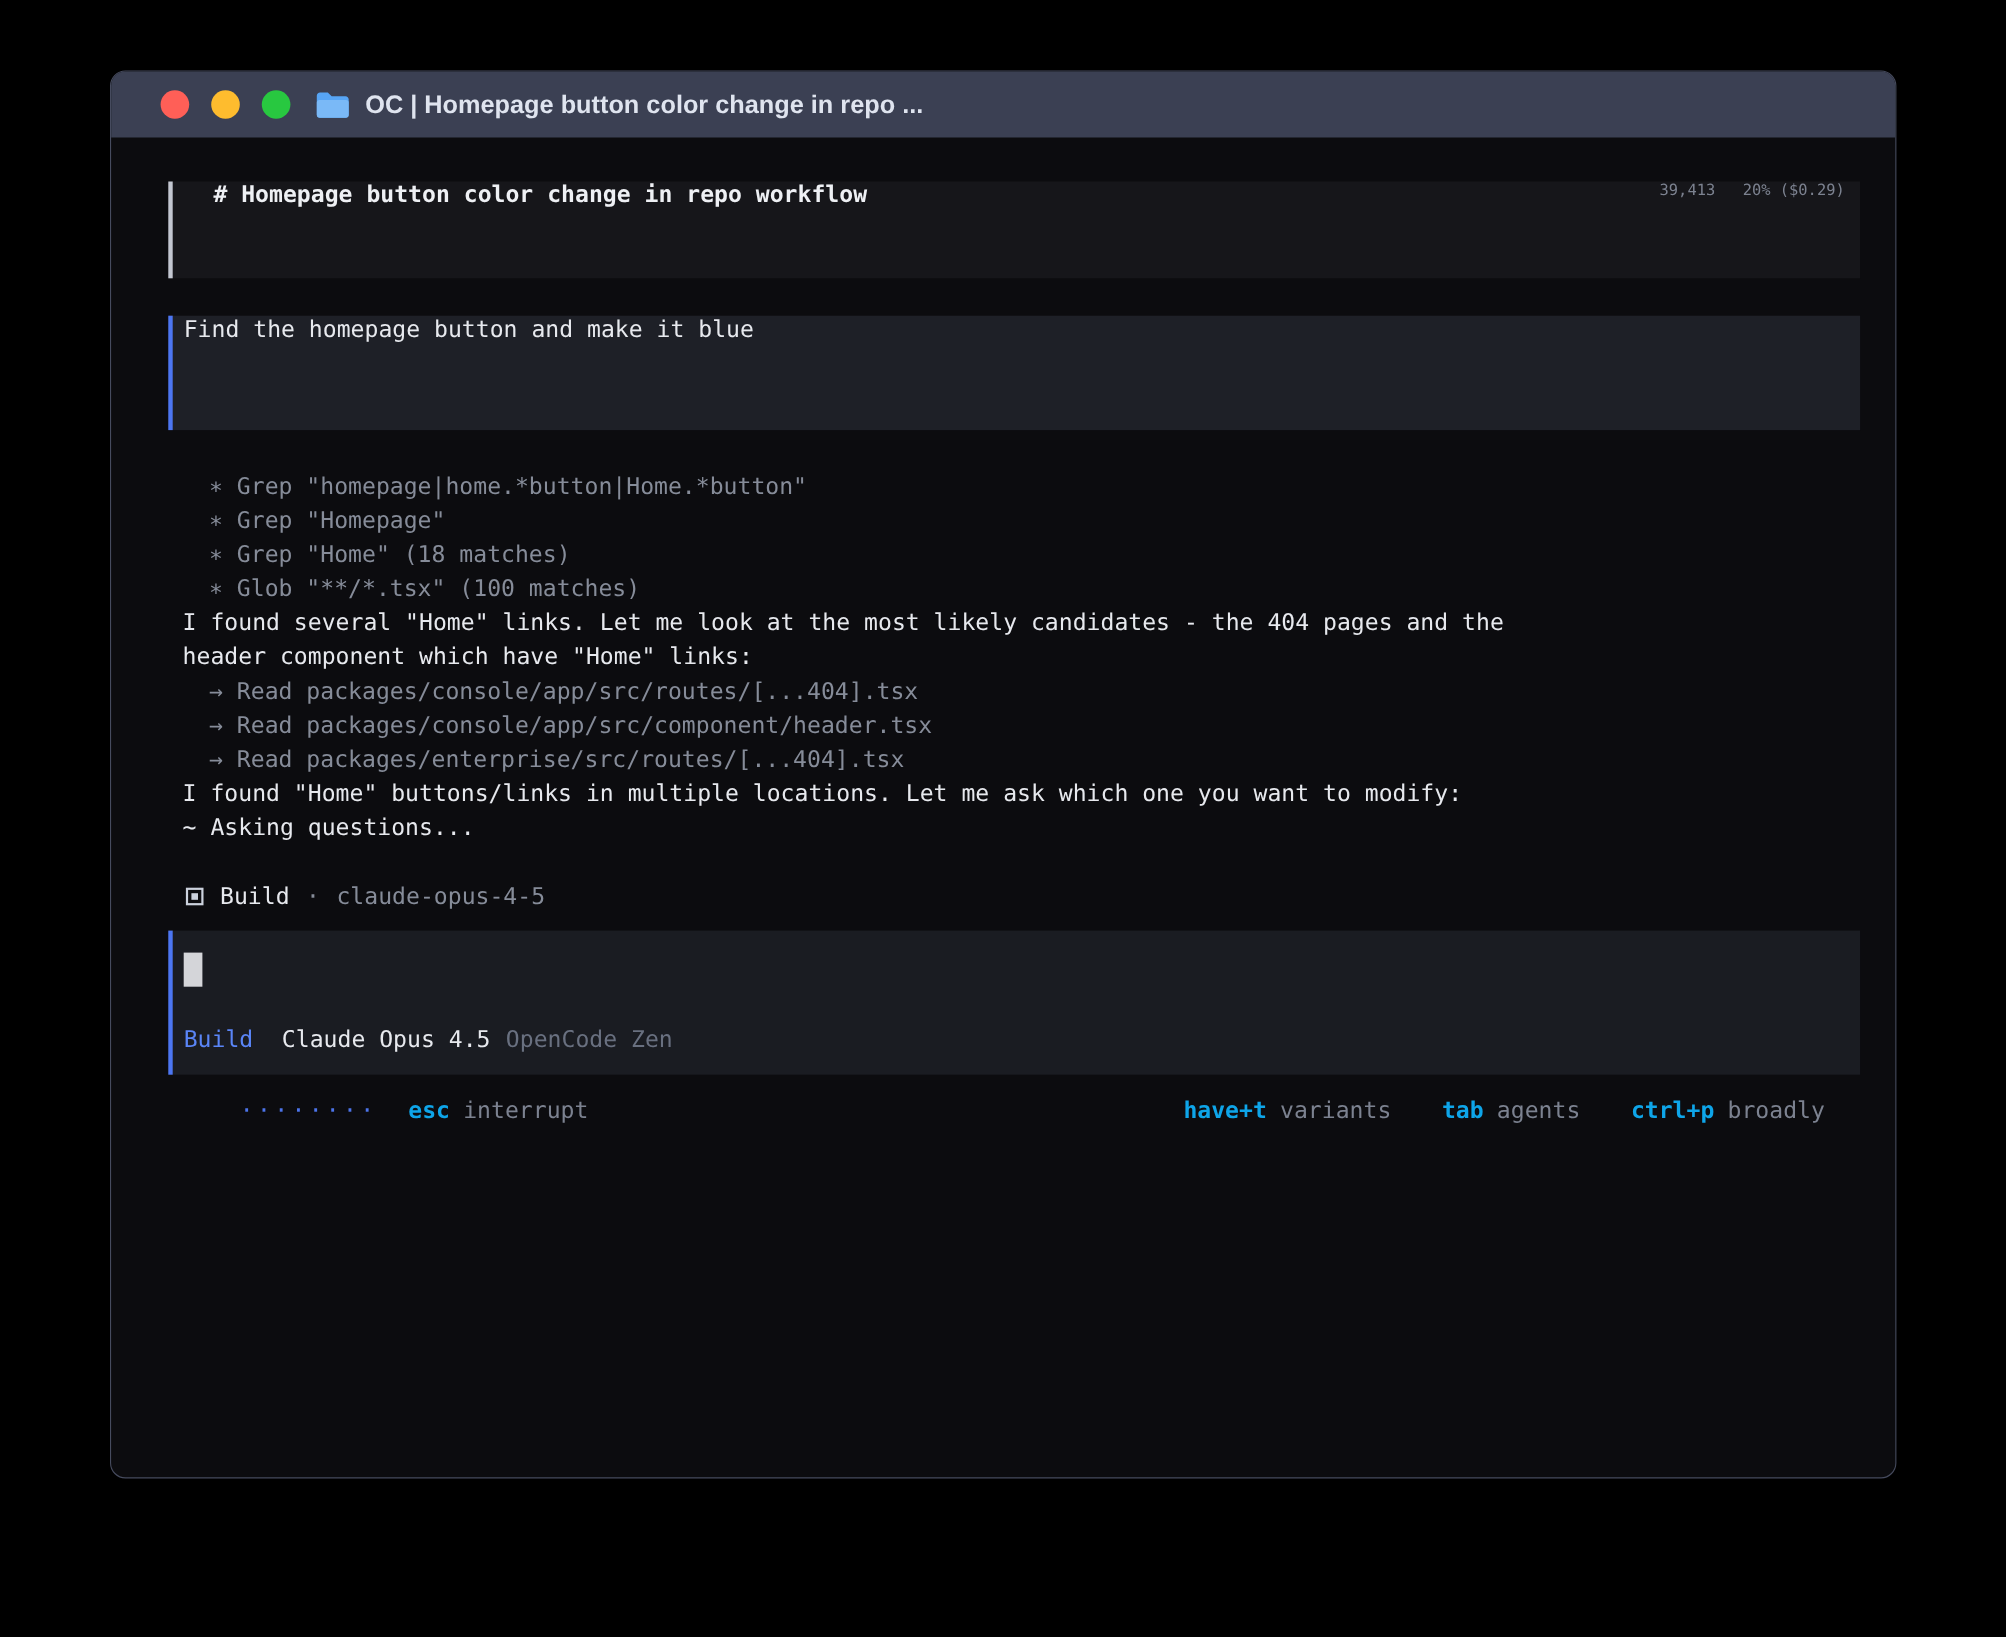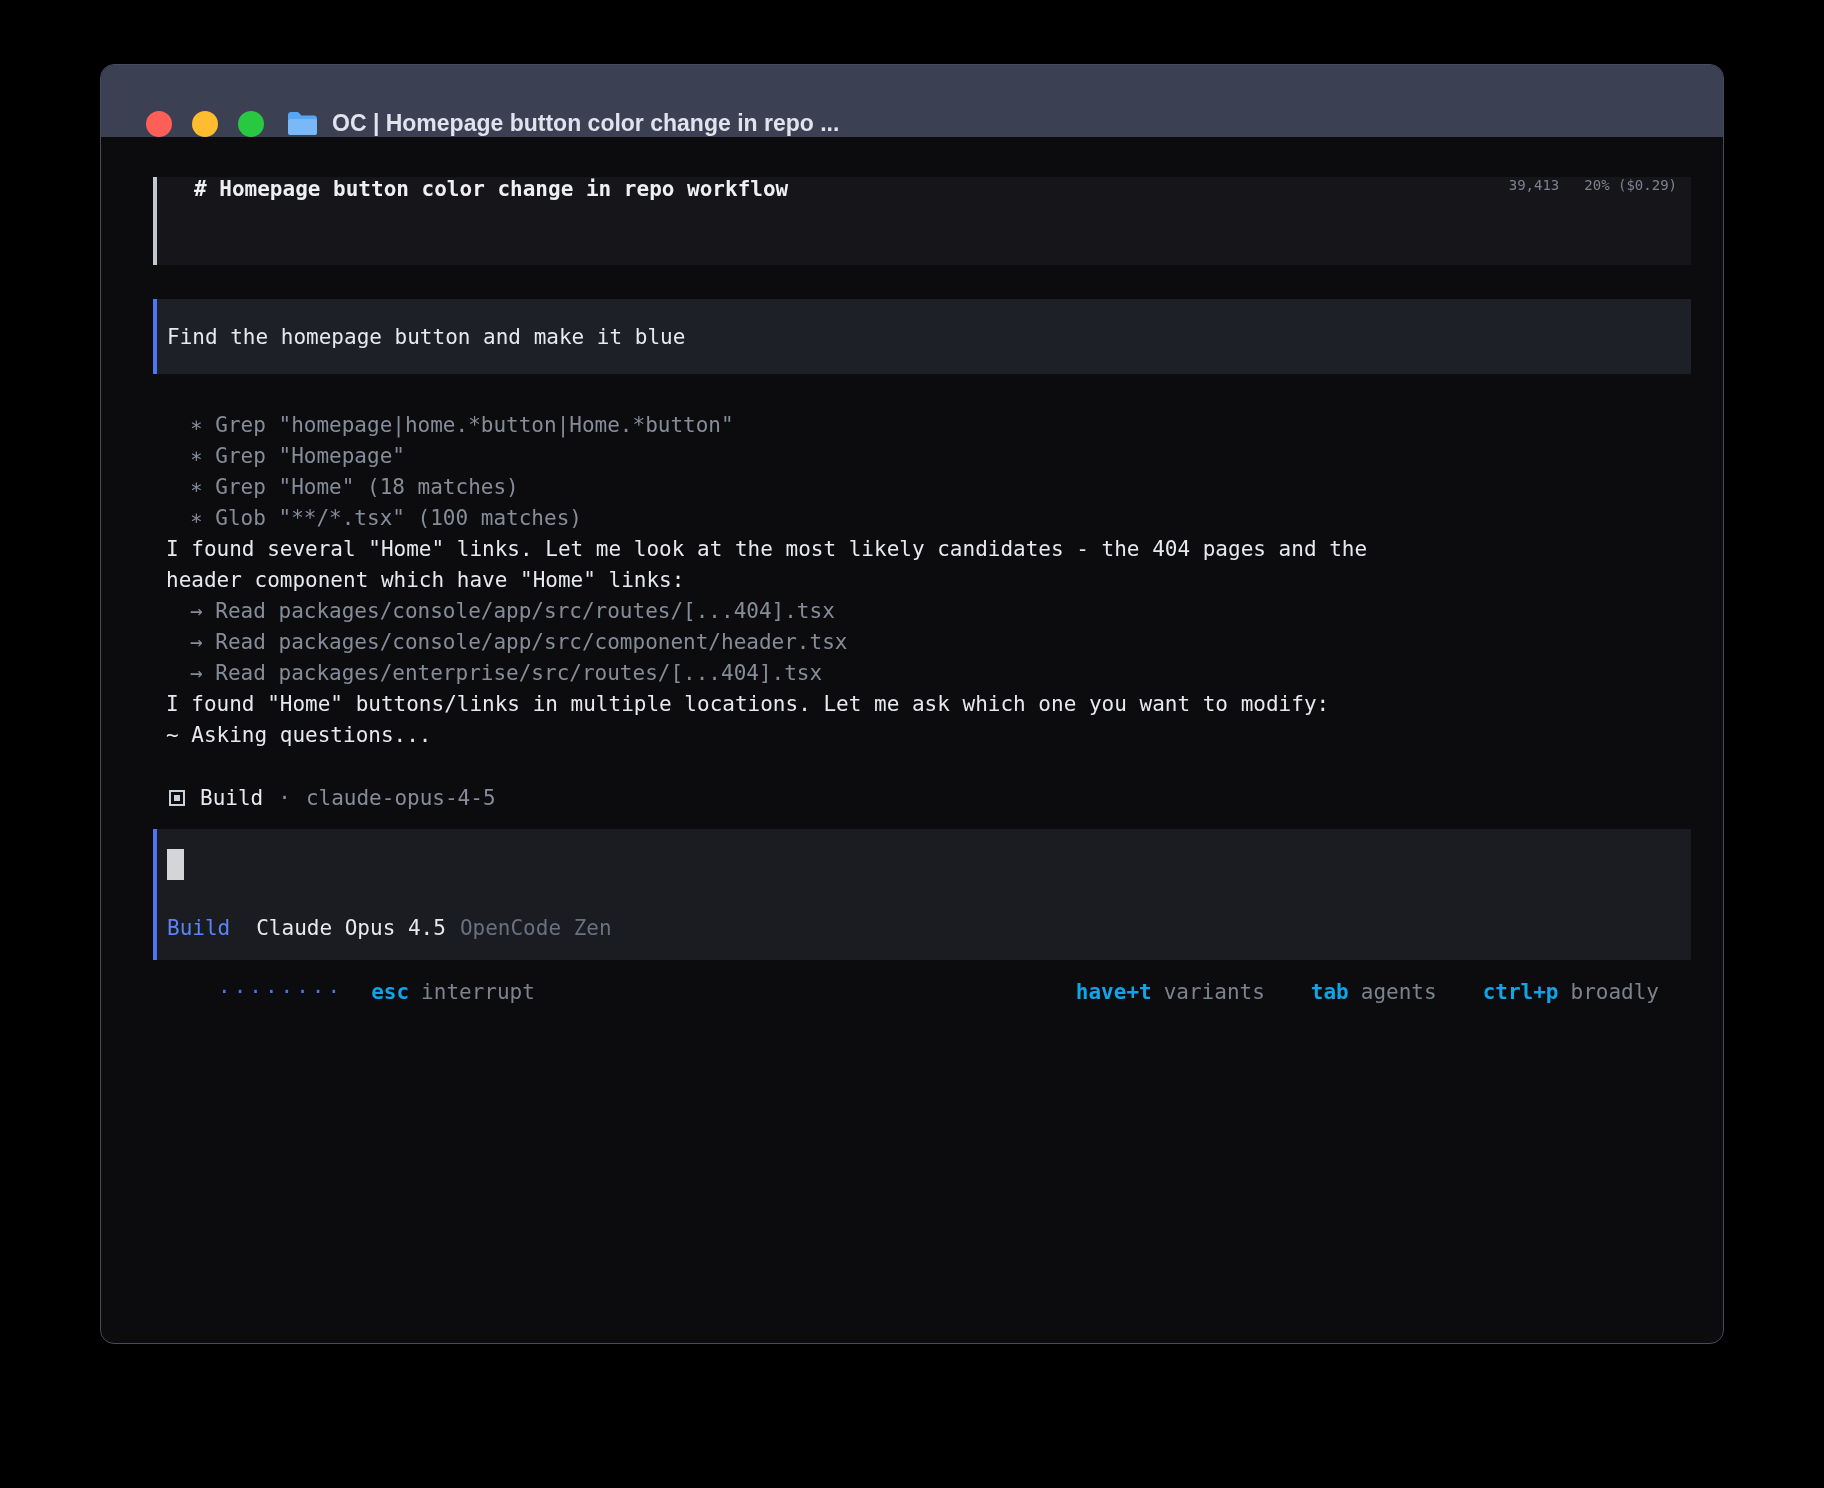--- a/index.html
+++ b/index.html
@@ -4,43 +4,43 @@
 <style>
   * { margin:0; padding:0; box-sizing:border-box; }
   html,body { width:1824px; height:1488px; background:#000; overflow:hidden;
               font-family:"DejaVu Sans Mono","Liberation Mono",monospace; }
 
   .window { position:absolute; left:100px; top:64px; width:1624px; height:1280px;
             background:#0c0c0f; border:1px solid #464b5e; border-radius:14px;
             overflow:hidden; box-shadow:0 24px 70px rgba(0,0,0,.7); }
 
   
-  .titlebar { height:72px; background:#3b4053; display:flex; align-items:flex-end;
+  .titlebar { height:60px; background:#3b4053; display:flex; align-items:center;
               padding:0 24px 0 45px; }
   .lights { display:flex; gap:20px; }
   .light { width:26px; height:26px; border-radius:50%; }
   .light.red { background:#ff5f57; }
   .light.yellow { background:#febc2e; }
   .light.green { background:#28c840; }
   .title-group { display:flex; align-items:center; margin-left:22px; gap:13px; }
   .window-title { font-family:"Liberation Sans",sans-serif; font-weight:bold;
                   font-size:23px; color:#dfe4ef; }
 
   
   .content { padding:40px 32px 0 52px; }
   .line { font-size:21px; line-height:31px; white-space:pre-wrap; }
 
   .header-block { height:88px; background:#16161a; border-left:4px solid #c3c7d1;
                   display:flex; align-items:flex-start; justify-content:space-between;
                   padding:0 14px 0 37px; margin-bottom:34px; }
   .header-title { font-size:21px; font-weight:bold; color:#eef0f4; }
   .header-meta { display:flex; gap:25px; font-size:14px; color:#7c8290; }
 
-  .user-block { height:75px; background:#1e2027; border-left:4px solid #4c76f2;
-                display:flex; align-items:center; padding:0 14px 0 10px;
+  .user-block { height:104px; background:#1e2027; border-left:4px solid #4c76f2;
+                display:flex; padding:0 14px 0 10px;
                 font-size:21px; color:#e7e9ee; margin-bottom:36px; }
 
   .para { color:#e7e9ee; margin-left:13px; max-width:1240px; }
   .tool { color:#868c99; margin-left:37px; }
   .gap  { }
 
   .agent-line { display:flex; align-items:center; margin-left:16px; gap:15px;
                 margin-top:31px; height:31px; }
   .agent-icon { width:16px; height:16px; border:2.5px solid #ccd2dd;
                 display:flex; align-items:center; justify-content:center; }

